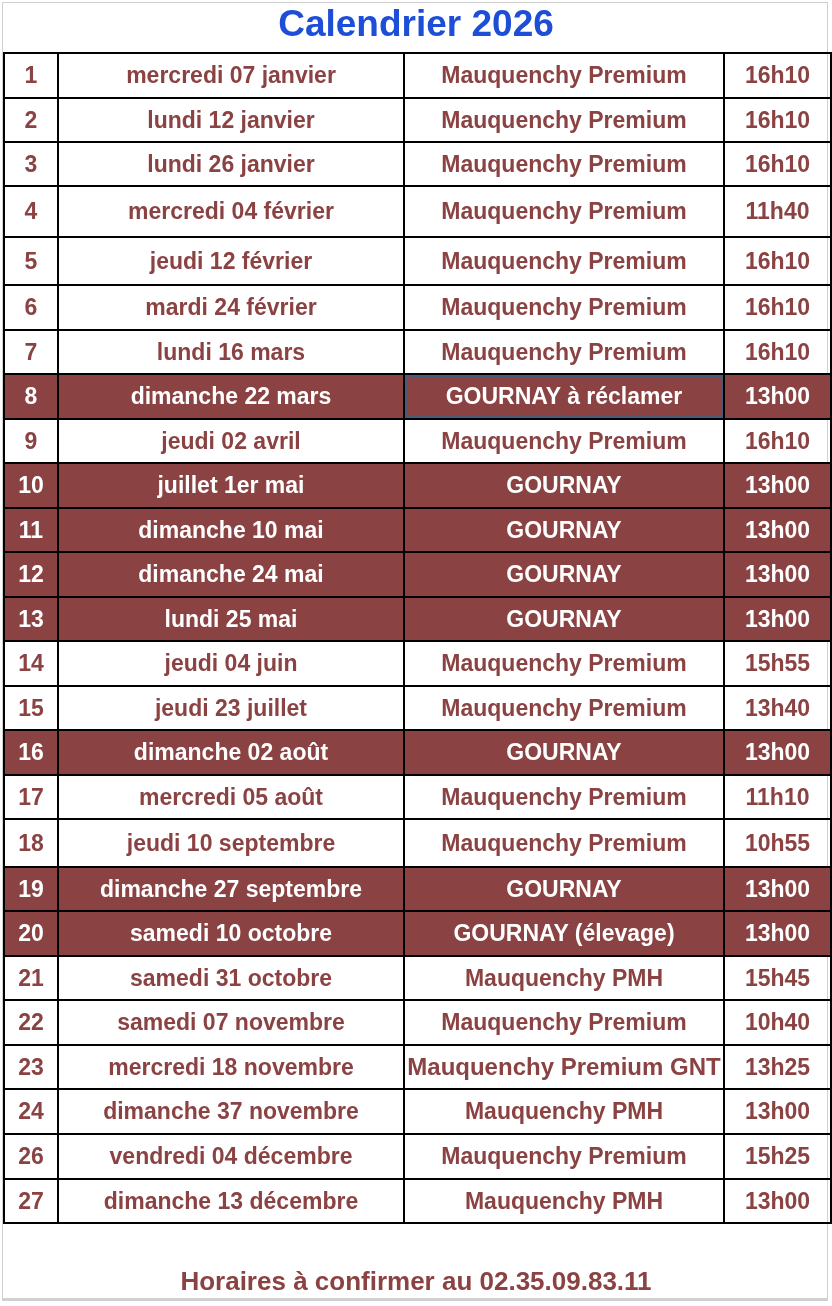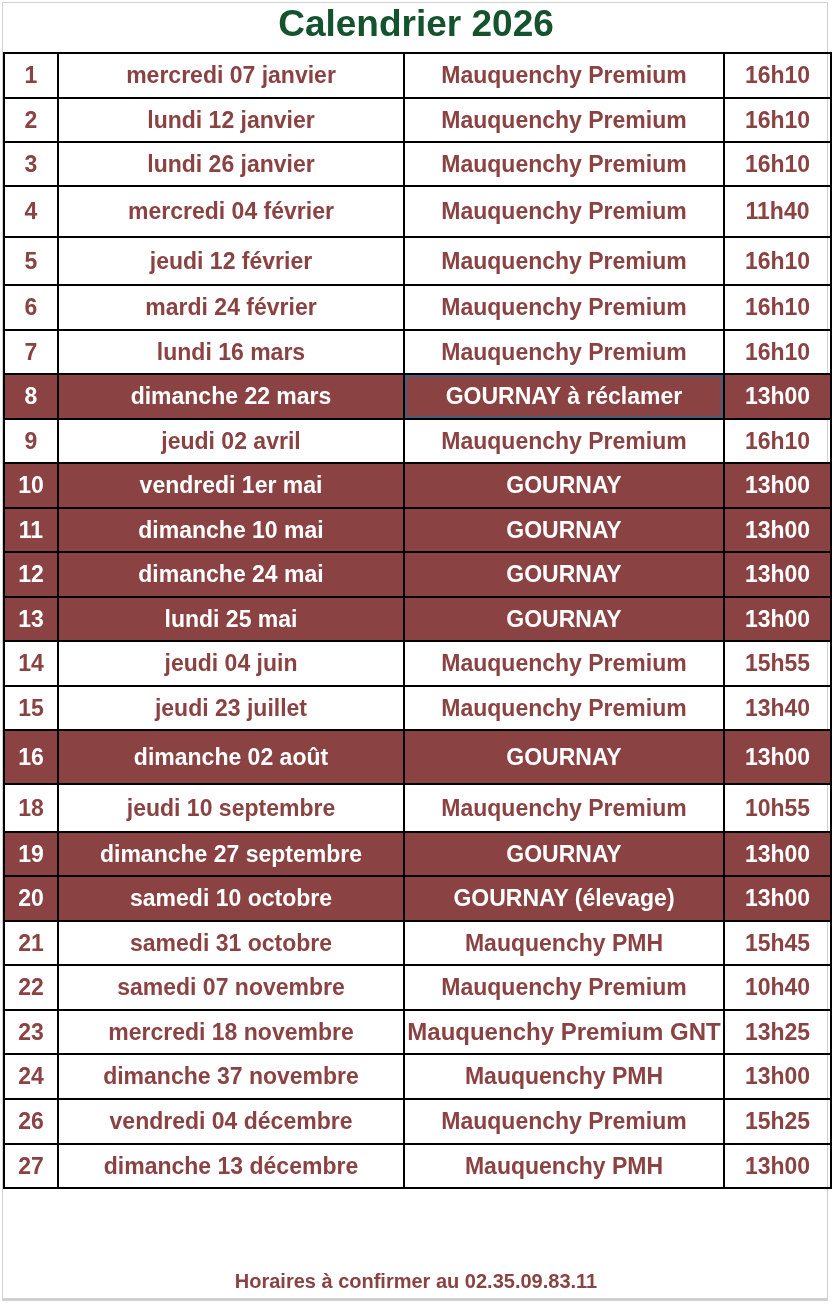--- a/index.html
+++ b/index.html
@@ -1,28 +1,28 @@
 <!DOCTYPE html>
 <html><head>
 <meta charset="utf-8">
 <style>
   html, body { margin:0; padding:0; background:#ffffff; }
   body { width:832px; height:1306px; position:relative; overflow:hidden; font-family:"Liberation Sans", sans-serif; }
   .frame { position:absolute; left:2px; top:2px; width:826px; height:1299px; border:1px solid #d0d0d0; border-bottom:3px solid #d0d0d0; box-sizing:border-box; }
-  .title { position:absolute; left:0; top:0; width:832px; height:52px; text-align:center; line-height:48px; font-size:37px; font-weight:bold; color:#14532d; }
+  .title { position:absolute; left:0; top:0; width:832px; height:52px; text-align:center; line-height:48px; font-size:37px; font-weight:bold; color:#1d4ed8; }
   table { position:absolute; left:3px; top:52px; width:826px; border-collapse:collapse; table-layout:fixed; }
   td { border:2px solid #000; text-align:center; font-weight:bold; font-size:23px; color:#8b4242; padding:0; white-space:nowrap; overflow:hidden; }
   td.c1 { width:52px; }
   td.c2 { width:344px; }
   td.c3 { width:318px; }
   td.c4 { width:105px; }
   tr.hl td { background:#8b4242; color:#ffffff; }
   td.small { font-size:24px; }
   td.sel { outline:2px solid #4a5a7a; outline-offset:-3px;margin-left:48px; }
-  .footer { position:absolute; left:0; top:1266px; width:832px; height:34px; text-align:center; line-height:30px; font-size:20px; font-weight:bold; color:#8b4242; }
+  .footer { position:absolute; left:0; top:1266px; width:832px; height:34px; text-align:center; line-height:30px; font-size:26px; font-weight:bold; color:#8b4242; }
 </style>
 </head>
 <body>
 
 <div class="frame"></div>
 <div class="title">Calendrier 2026</div>
 
 <table>
   <tbody id="rows">
       <tr style="height: 45px;">
@@ -74,21 +74,21 @@
         <td class="c4">13h00</td>
       </tr>
       <tr style="height: 44px;">
         <td class="c1">9</td>
         <td class="c2">jeudi 02 avril</td>
         <td class="c3">Mauquenchy Premium</td>
         <td class="c4">16h10</td>
       </tr>
       <tr class="hl" style="height: 45px;">
         <td class="c1">10</td>
-        <td class="c2">vendredi 1er mai</td>
+        <td class="c2">juillet 1er mai</td>
         <td class="c3">GOURNAY</td>
         <td class="c4">13h00</td>
       </tr>
       <tr class="hl" style="height: 44px;">
         <td class="c1">11</td>
         <td class="c2">dimanche 10 mai</td>
         <td class="c3">GOURNAY</td>
         <td class="c4">13h00</td>
       </tr>
       <tr class="hl" style="height: 45px;">
@@ -108,25 +108,31 @@
         <td class="c2">jeudi 04 juin</td>
         <td class="c3">Mauquenchy Premium</td>
         <td class="c4">15h55</td>
       </tr>
       <tr style="height: 44px;">
         <td class="c1">15</td>
         <td class="c2">jeudi 23 juillet</td>
         <td class="c3">Mauquenchy Premium</td>
         <td class="c4">13h40</td>
       </tr>
-      <tr class="hl" style="height: 54px;">
+      <tr class="hl" style="height: 45px;">
         <td class="c1">16</td>
         <td class="c2">dimanche 02 août</td>
         <td class="c3">GOURNAY</td>
         <td class="c4">13h00</td>
+      </tr>
+      <tr style="height: 44px;">
+        <td class="c1">17</td>
+        <td class="c2">mercredi 05 août</td>
+        <td class="c3">Mauquenchy Premium</td>
+        <td class="c4">11h10</td>
       </tr>
       <tr style="height: 48px;">
         <td class="c1">18</td>
         <td class="c2">jeudi 10 septembre</td>
         <td class="c3">Mauquenchy Premium</td>
         <td class="c4">10h55</td>
       </tr>
       <tr class="hl" style="height: 44px;">
         <td class="c1">19</td>
         <td class="c2">dimanche 27 septembre</td>

